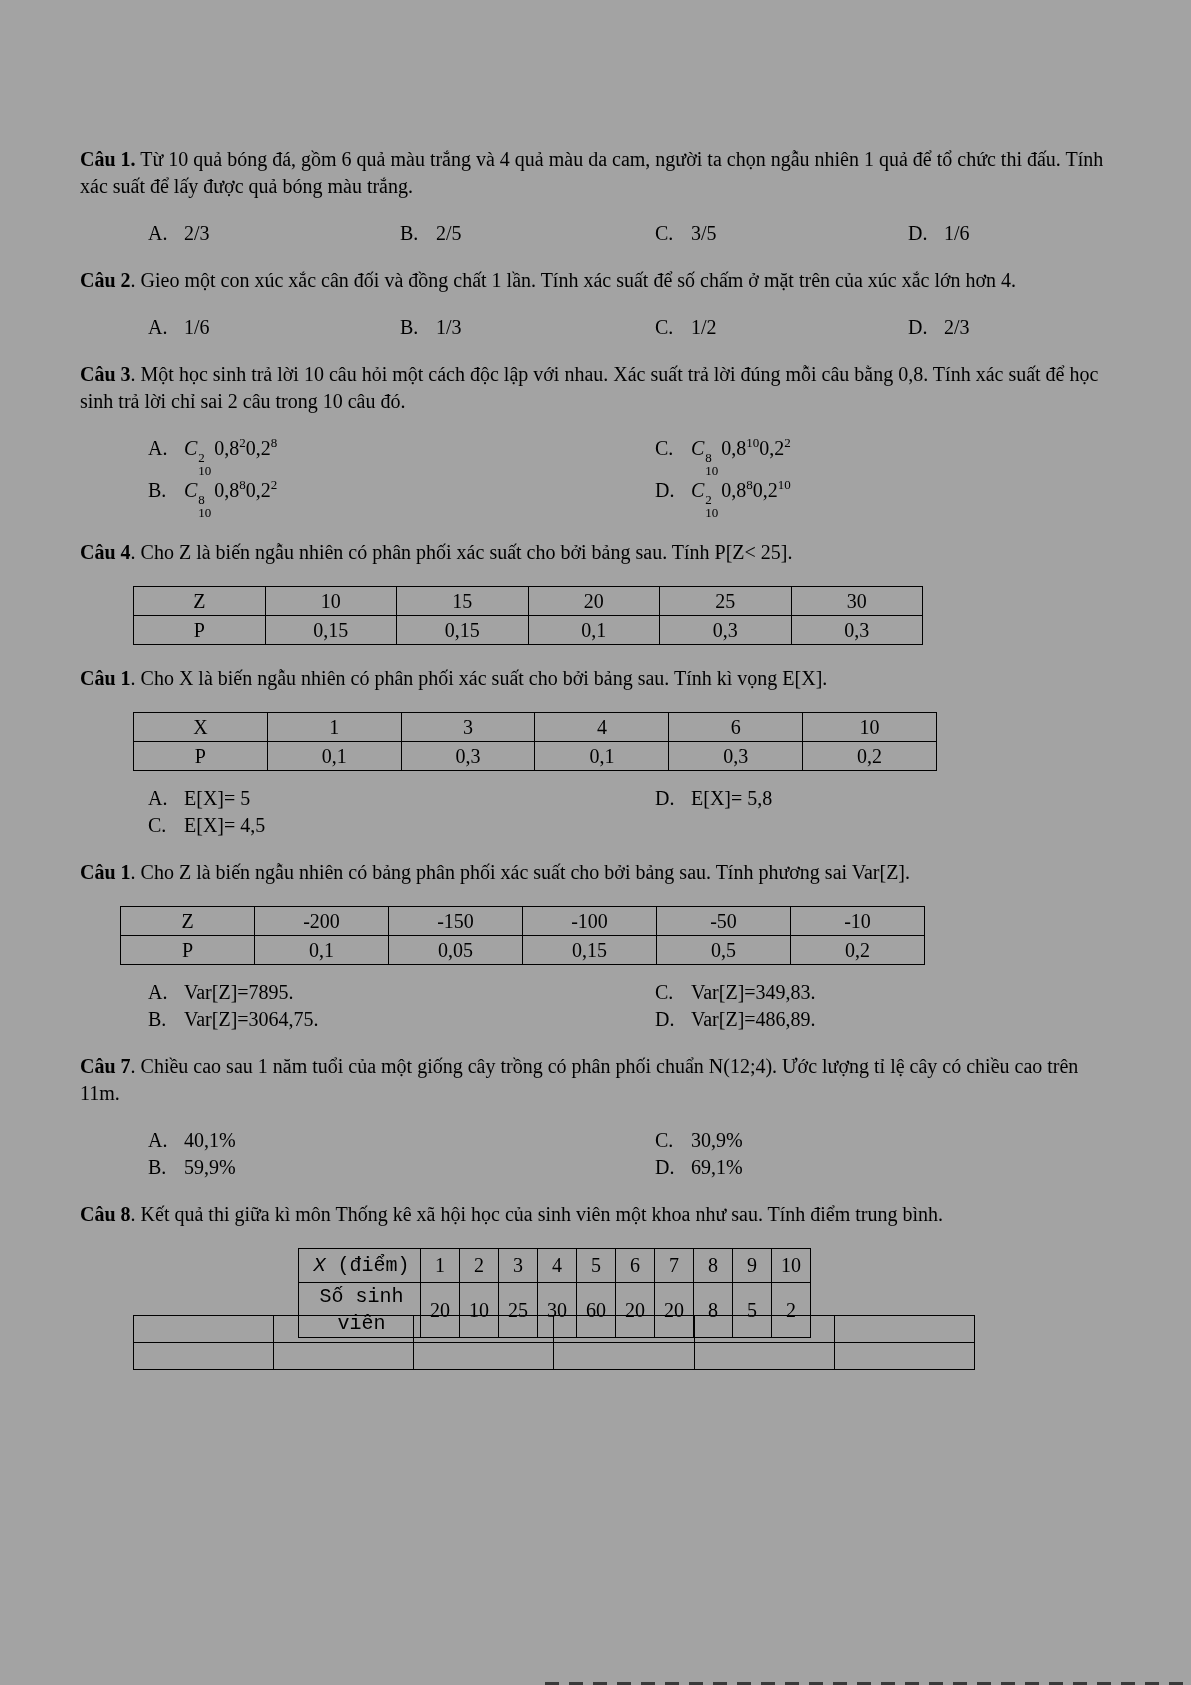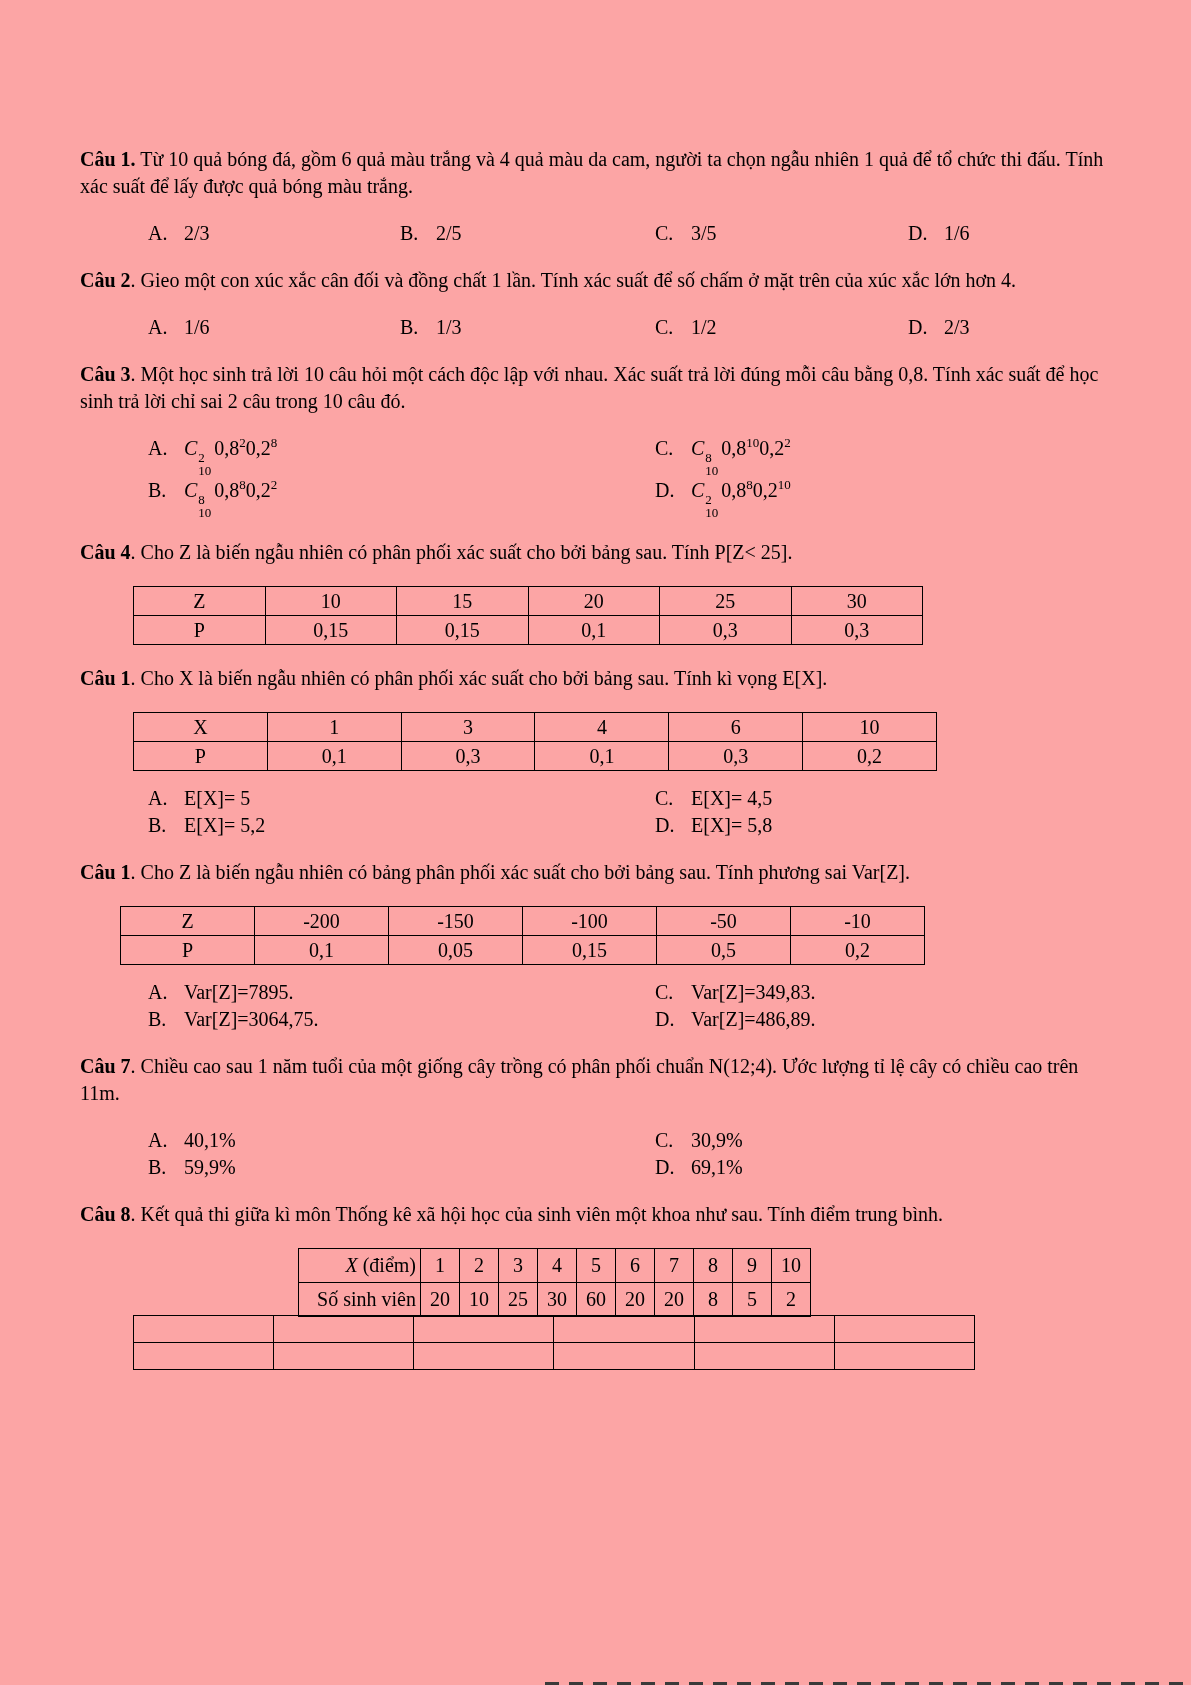--- a/index.html
+++ b/index.html
@@ -1,36 +1,36 @@
 <!DOCTYPE html>
 <html><head>
 <meta charset="utf-8">
 <style>
   html, body { margin:0; padding:0; background:#ffffff; }
   .page {
     position:relative; width:1191px; height:1685px; overflow:hidden;
-    background:#fca5a5; color:#000;
+    background:#a3a3a3; color:#000;
     font-family:"Liberation Serif","DejaVu Serif",serif;
     font-size:20px; line-height:27px;
     padding:126px 79px 16px 80px; box-sizing:border-box;
   }
   .qtext b { font-weight:700; }
   .opts { padding-left:68px; }
   .opts4 { display:grid; grid-template-columns:252px 255px 253px 1fr; }
   .opts2 { display:grid; grid-template-columns:507px 1fr; grid-auto-flow:column; grid-template-rows:auto auto; }
   .opt .k { display:inline-block; width:36px; }
   table { border-collapse:collapse; table-layout:fixed; }
   td { border:1.5px solid #000; text-align:center; padding:0 4px; box-sizing:border-box; overflow:hidden; }
   .tbl-q4 { width:790px; margin:16px 0 0 53px; }
   .tbl-q5 { width:804px; margin:16px 0 0 53px; }
   .tbl-q6 { width:805px; margin:4px 0 0 40px; }
   .tbl-q4 td, .tbl-q5 td, .tbl-q6 td { height:29px; }
   .tbl-q8 { width:512px; margin:8px 0 0 218px; }
   .tbl-q8 td { height:34px; }
-  .tbl-q8 td.lbl { text-align:right; padding-left:8px; }
+  .tbl-q8 td.lbl { text-align:center; padding-left:8px;font-family:Liberation Mono, monospace; }
   .q1 .opts, .q2 .opts { margin:8px 0 12px; }
   .q3 .opts { margin:6px 0 12px; }
   .q4 .opts { margin:24px 0 14px; }
   .q5 .opts, .q6 .opts { margin:14px 0 12px; }
   .q7 .opts { margin:6px 0 10px; }
   .mi { font-style:italic; }
   .supsub { display:inline-flex; flex-direction:column; align-items:flex-start; font-size:13px; line-height:13px; vertical-align:-7px; margin:0 3px 0 1px; }
   .opt sup { font-size:13px; line-height:0; }
   .answers-tbl { position:absolute; top:1315px; left:133px; width:842px; }
   .answers-tbl td { height:27px; }
@@ -127,21 +127,20 @@
         <td>0,1</td>
         <td>0,3</td>
         <td>0,1</td>
         <td>0,3</td>
         <td>0,2</td>
       </tr>
     </tbody>
       </table>
     <div class="opts opts2">
       <span class="opt"><span class="k">A.</span><span>E[X]= 5</span></span>
-      <span class="opt"><span class="k">B.</span><span>E[X]= 5,2</span></span>
       <span class="opt"><span class="k">C.</span><span>E[X]= 4,5</span></span>
       <span class="opt"><span class="k">D.</span><span>E[X]= 5,8</span></span>
     </div>
   </div>
 
   <div class="q q6">
     <p class="qtext"><b>Câu 1</b><span>. Cho Z là biến ngẫu nhiên có bảng phân phối xác suất cho bởi bảng sau. Tính phương sai Var[Z].</span></p>
     <table class="tbl-q6">
       <tbody>
           <tr>

